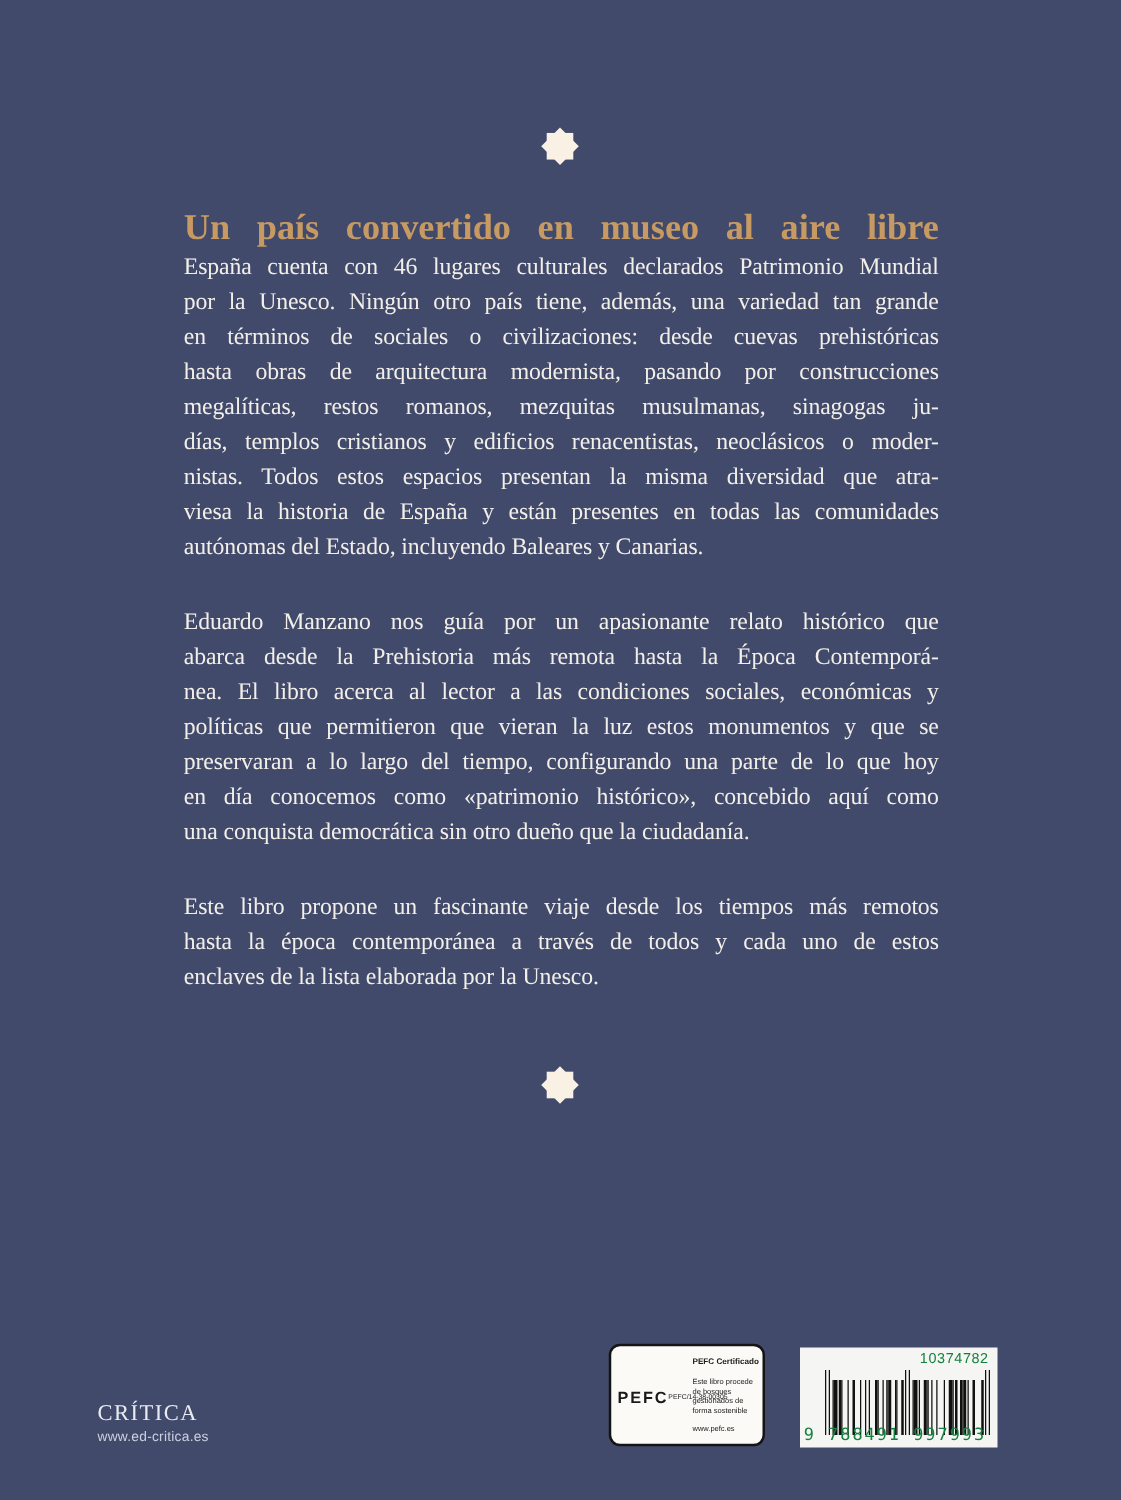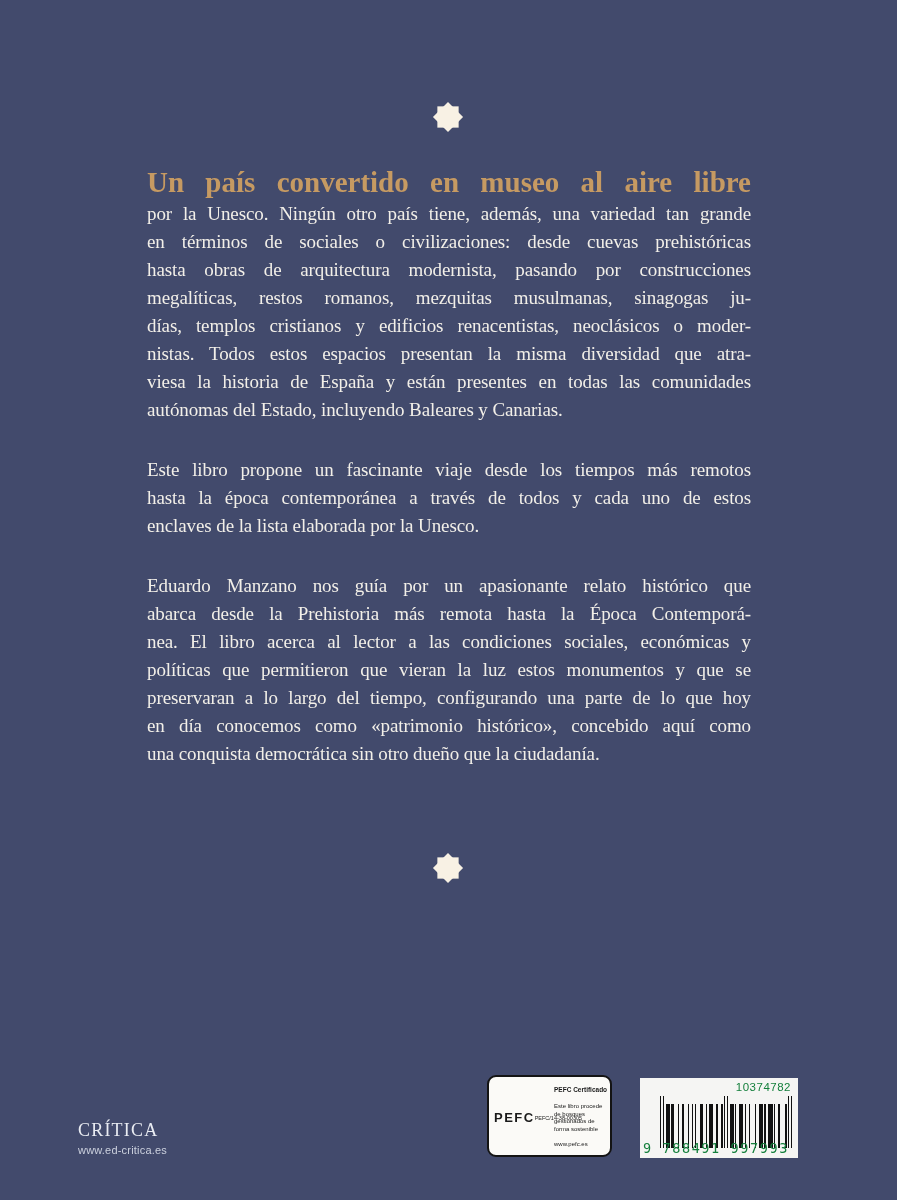--- a/index.html
+++ b/index.html
@@ -138,42 +138,43 @@
   <svg class="star star-top" viewBox="0 0 40 40">
     <g fill="#f8f1e4">
       <rect x="8.8" y="8.8" width="22.4" height="22.4"></rect>
       <rect x="8.8" y="8.8" width="22.4" height="22.4" transform="rotate(45 20 20)"></rect>
     </g>
   </svg>
 
   <main class="text-block">
     <h1 class="title">Un país convertido en museo al aire libre</h1>
     <div class="para first">
+        <div class="line">España cuenta con 46 lugares culturales declarados Patrimonio Mundial</div>
         <div class="line">por la Unesco. Ningún otro país tiene, además, una variedad tan grande</div>
         <div class="line">en términos de sociales o civilizaciones: desde cuevas prehistóricas</div>
         <div class="line">hasta obras de arquitectura modernista, pasando por construcciones</div>
         <div class="line">megalíticas, restos romanos, mezquitas musulmanas, sinagogas ju-</div>
         <div class="line">días, templos cristianos y edificios renacentistas, neoclásicos o moder-</div>
         <div class="line">nistas. Todos estos espacios presentan la misma diversidad que atra-</div>
         <div class="line">viesa la historia de España y están presentes en todas las comunidades</div>
         <div class="line last">autónomas del Estado, incluyendo Baleares y Canarias.</div>
       </div>
     <div class="para">
-        <div class="line">Este libro propone un fascinante viaje desde los tiempos más remotos</div>
-        <div class="line">hasta la época contemporánea a través de todos y cada uno de estos</div>
-        <div class="line last">enclaves de la lista elaborada por la Unesco.</div>
-      </div>
-    <div class="para">
         <div class="line">Eduardo Manzano nos guía por un apasionante relato histórico que</div>
         <div class="line">abarca desde la Prehistoria más remota hasta la Época Contemporá-</div>
         <div class="line">nea. El libro acerca al lector a las condiciones sociales, económicas y</div>
         <div class="line">políticas que permitieron que vieran la luz estos monumentos y que se</div>
         <div class="line">preservaran a lo largo del tiempo, configurando una parte de lo que hoy</div>
         <div class="line">en día conocemos como «patrimonio histórico», concebido aquí como</div>
         <div class="line last">una conquista democrática sin otro dueño que la ciudadanía.</div>
+      </div>
+    <div class="para">
+        <div class="line">Este libro propone un fascinante viaje desde los tiempos más remotos</div>
+        <div class="line">hasta la época contemporánea a través de todos y cada uno de estos</div>
+        <div class="line last">enclaves de la lista elaborada por la Unesco.</div>
       </div>
   </main>
 
   <svg class="star star-bottom" viewBox="0 0 40 40">
     <g fill="#f8f1e4">
       <rect x="8.8" y="8.8" width="22.4" height="22.4"></rect>
       <rect x="8.8" y="8.8" width="22.4" height="22.4" transform="rotate(45 20 20)"></rect>
     </g>
   </svg>
 

